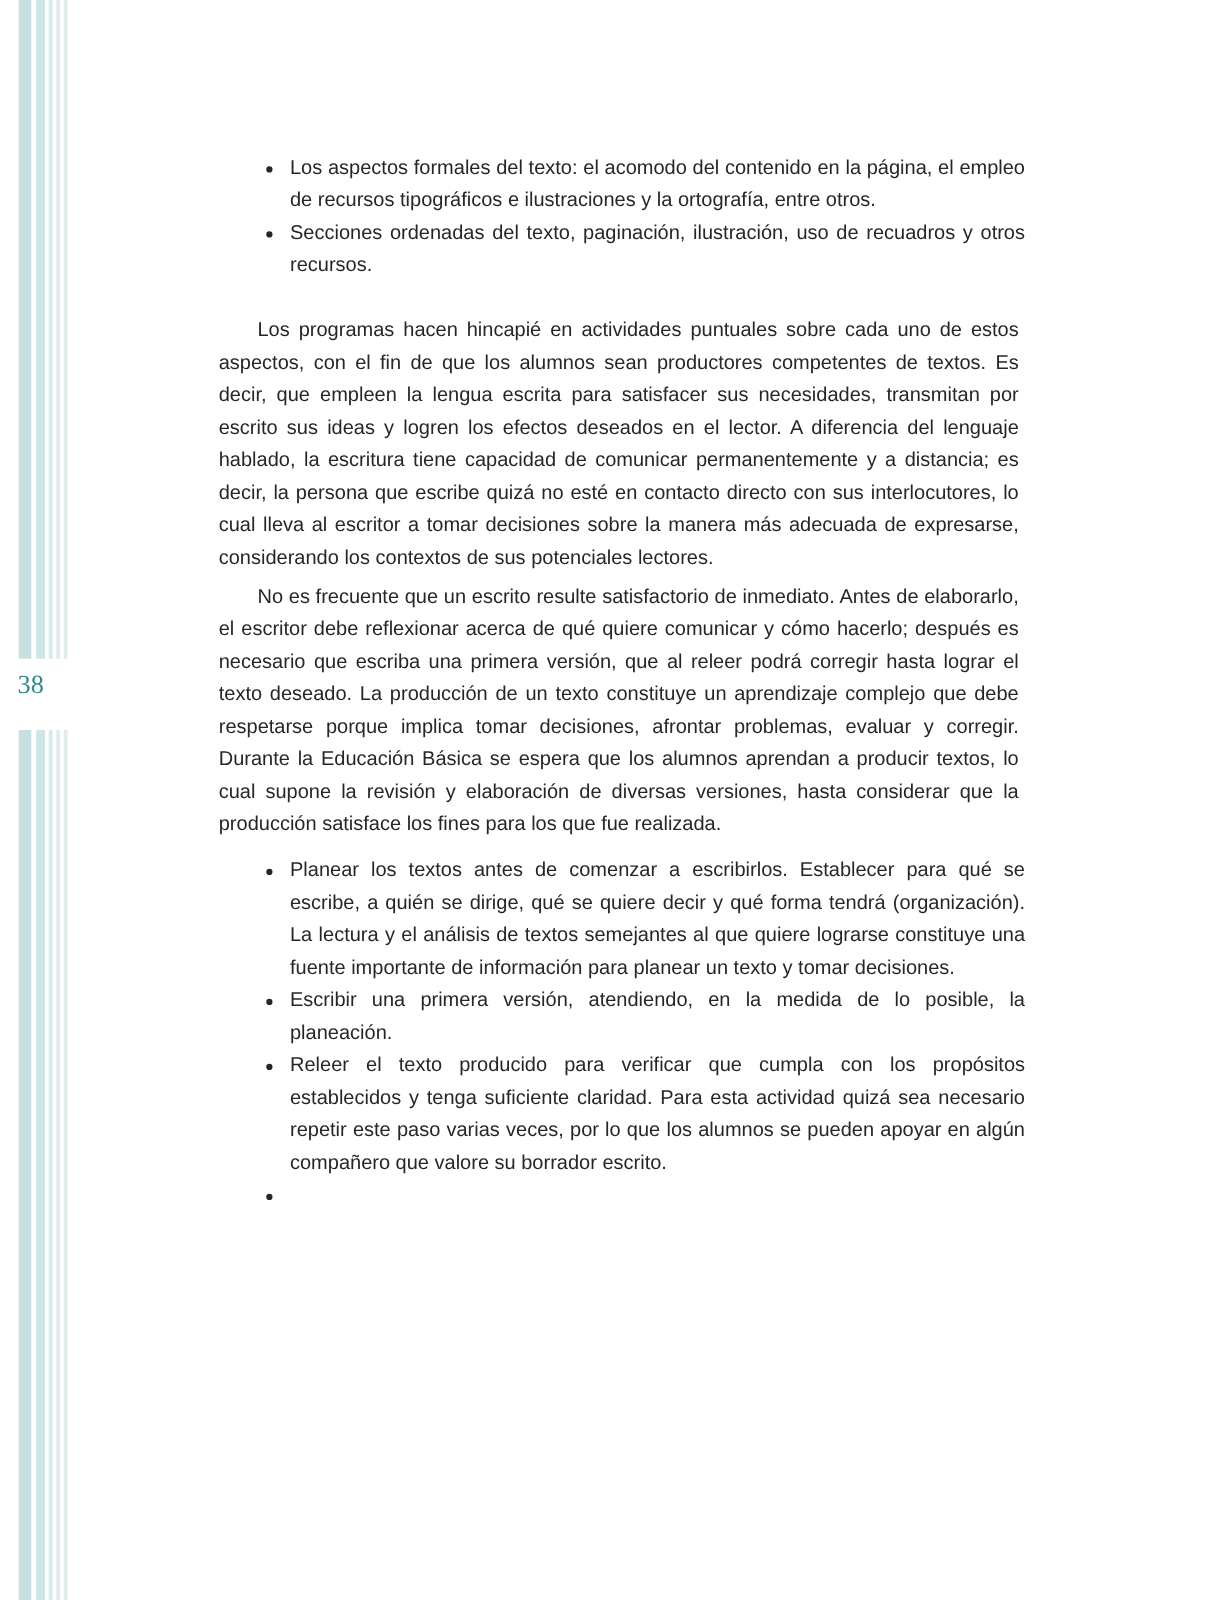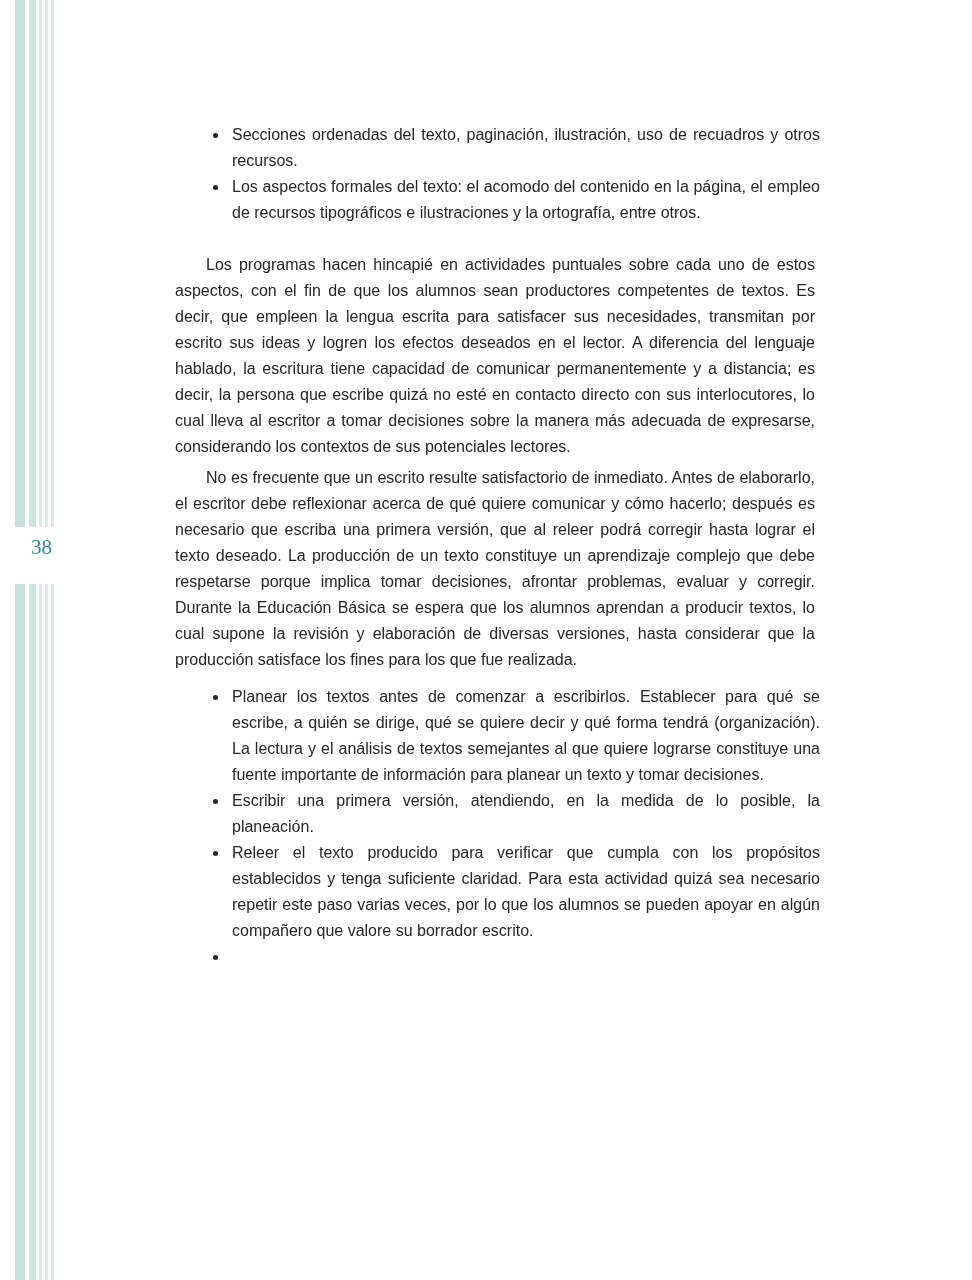--- a/index.html
+++ b/index.html
@@ -30,21 +30,21 @@
   .stripe.s3 { left: 39px; width: 3px;  background: #d6eae9; }
   .stripe.s4 { left: 45px; width: 3px;  background: #dbecee; }
   .stripe.s5 { left: 51px; width: 3px;  background: #dbeceb; }
 
   
   .pagenum {
     position: absolute;
     left: 14px;
     top: 533px;
     width: 38px;
-    text-align: right;
+    text-align: left;
     font-family: "Liberation Serif", serif;
     font-size: 21px;
     line-height: 28px;
     color: #2f8b92;
   }
 
   
   .content {
     position: absolute;
     left: 170px;
@@ -101,25 +101,25 @@
     <div class="stripe s3"></div>
     <div class="stripe s4"></div>
     <div class="stripe s5"></div>
   </div>
 
   <div class="content">
 
     <ul class="doc-list">
       <li>
         <span class="bullet-dot"></span>
-        <span>Secciones ordenadas del texto, paginación, ilustración, uso de recuadros y otros recursos.</span>
+        <span>Los aspectos formales del texto: el acomodo del contenido en la página, el empleo de recursos tipográficos e ilustraciones y la ortografía, entre otros.</span>
       </li>
       <li>
         <span class="bullet-dot"></span>
-        <span>Los aspectos formales del texto: el acomodo del contenido en la página, el empleo de recursos tipográficos e ilustraciones y la ortografía, entre otros.</span>
+        <span>Secciones ordenadas del texto, paginación, ilustración, uso de recuadros y otros recursos.</span>
       </li>
     </ul>
 
     <div class="paras">
       <p>Los programas hacen hincapié en actividades puntuales sobre cada uno de estos aspectos, con el fin de que los alumnos sean productores competentes de textos. Es decir, que empleen la lengua escrita para satisfacer sus necesidades, transmitan por escrito sus ideas y logren los efectos deseados en el lector. A diferencia del lenguaje hablado, la escritura tiene capacidad de comunicar permanentemente y a distancia; es decir, la persona que escribe quizá no esté en contacto directo con sus interlocutores, lo cual lleva al escritor a tomar decisiones sobre la manera más adecuada de expresarse, considerando los contextos de sus potenciales lectores.</p>
       <p>No es frecuente que un escrito resulte satisfactorio de inmediato. Antes de elaborarlo, el escritor debe reflexionar acerca de qué quiere comunicar y cómo hacerlo; después es necesario que escriba una primera versión, que al releer podrá corregir hasta lograr el texto deseado. La producción de un texto constituye un aprendizaje complejo que debe respetarse porque implica tomar decisiones, afrontar problemas, evaluar y corregir. Durante la Educación Básica se espera que los alumnos aprendan a producir textos, lo cual supone la revisión y elaboración de diversas versiones, hasta considerar que la producción satisface los fines para los que fue realizada.</p>
     </div>
 
     <ul class="doc-list list-bottom">
       <li>

